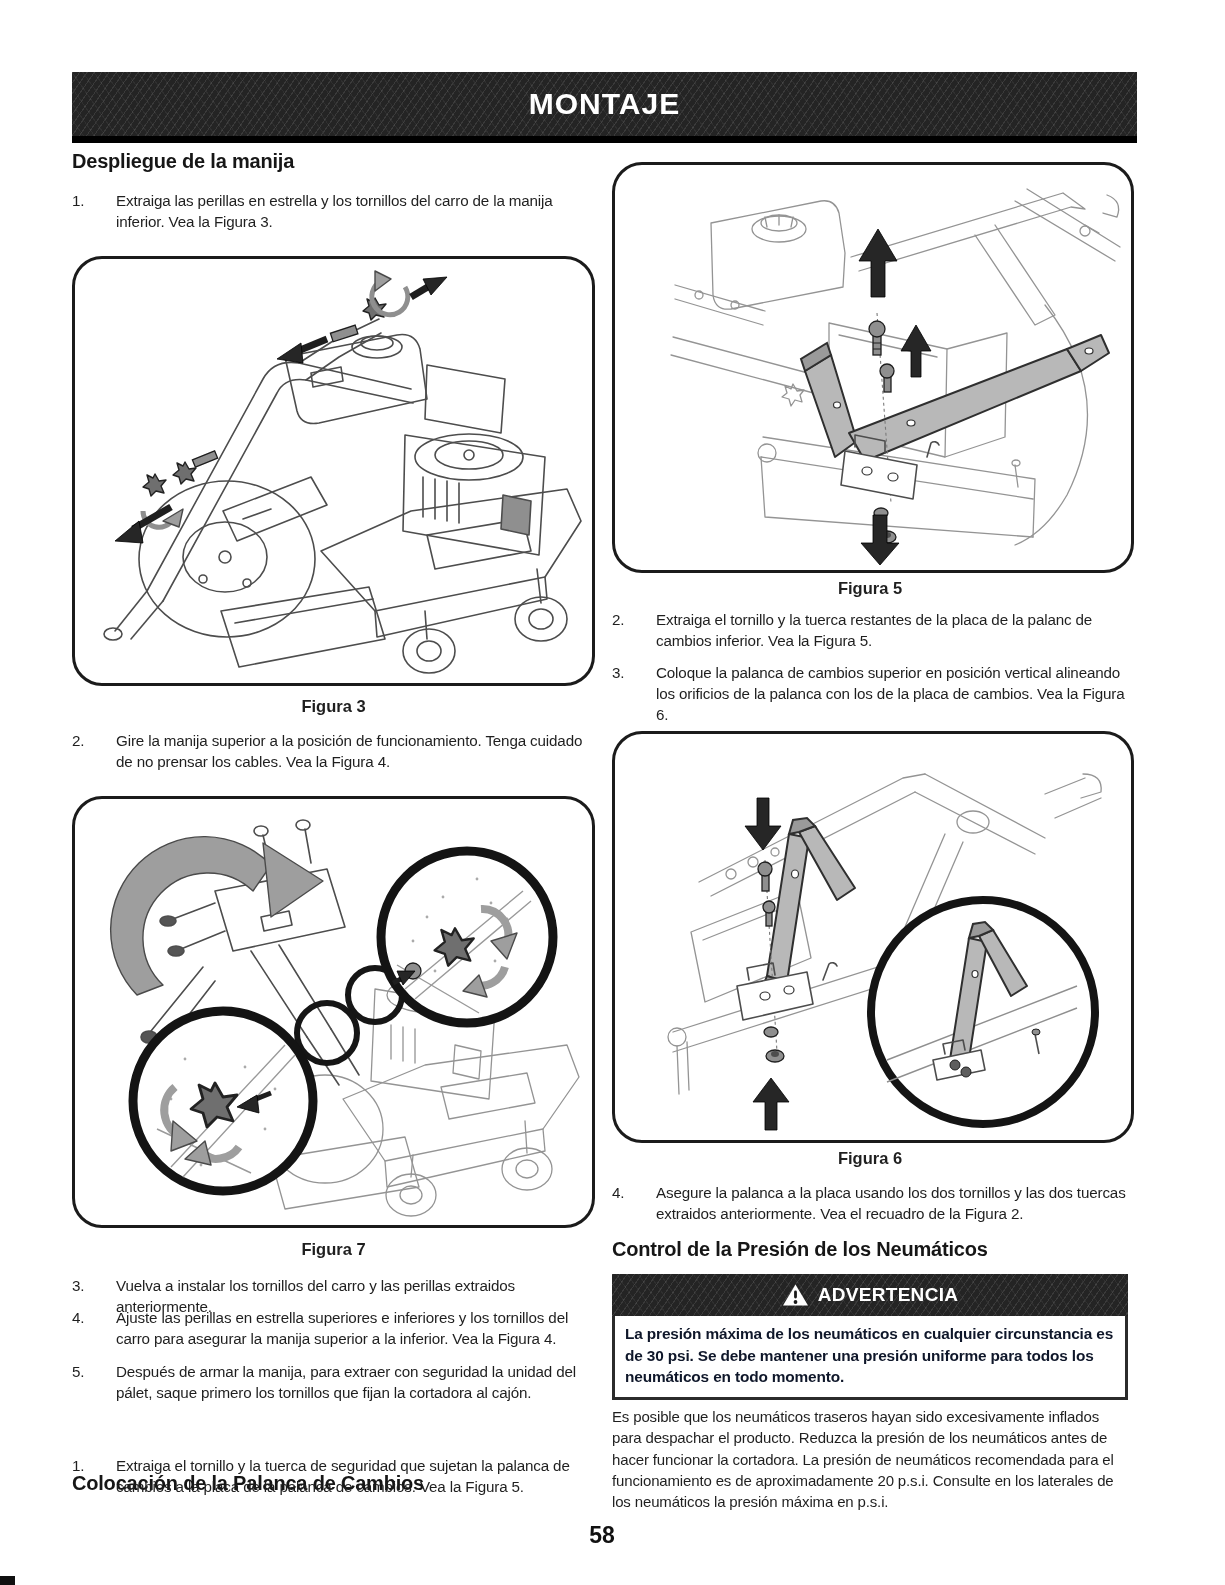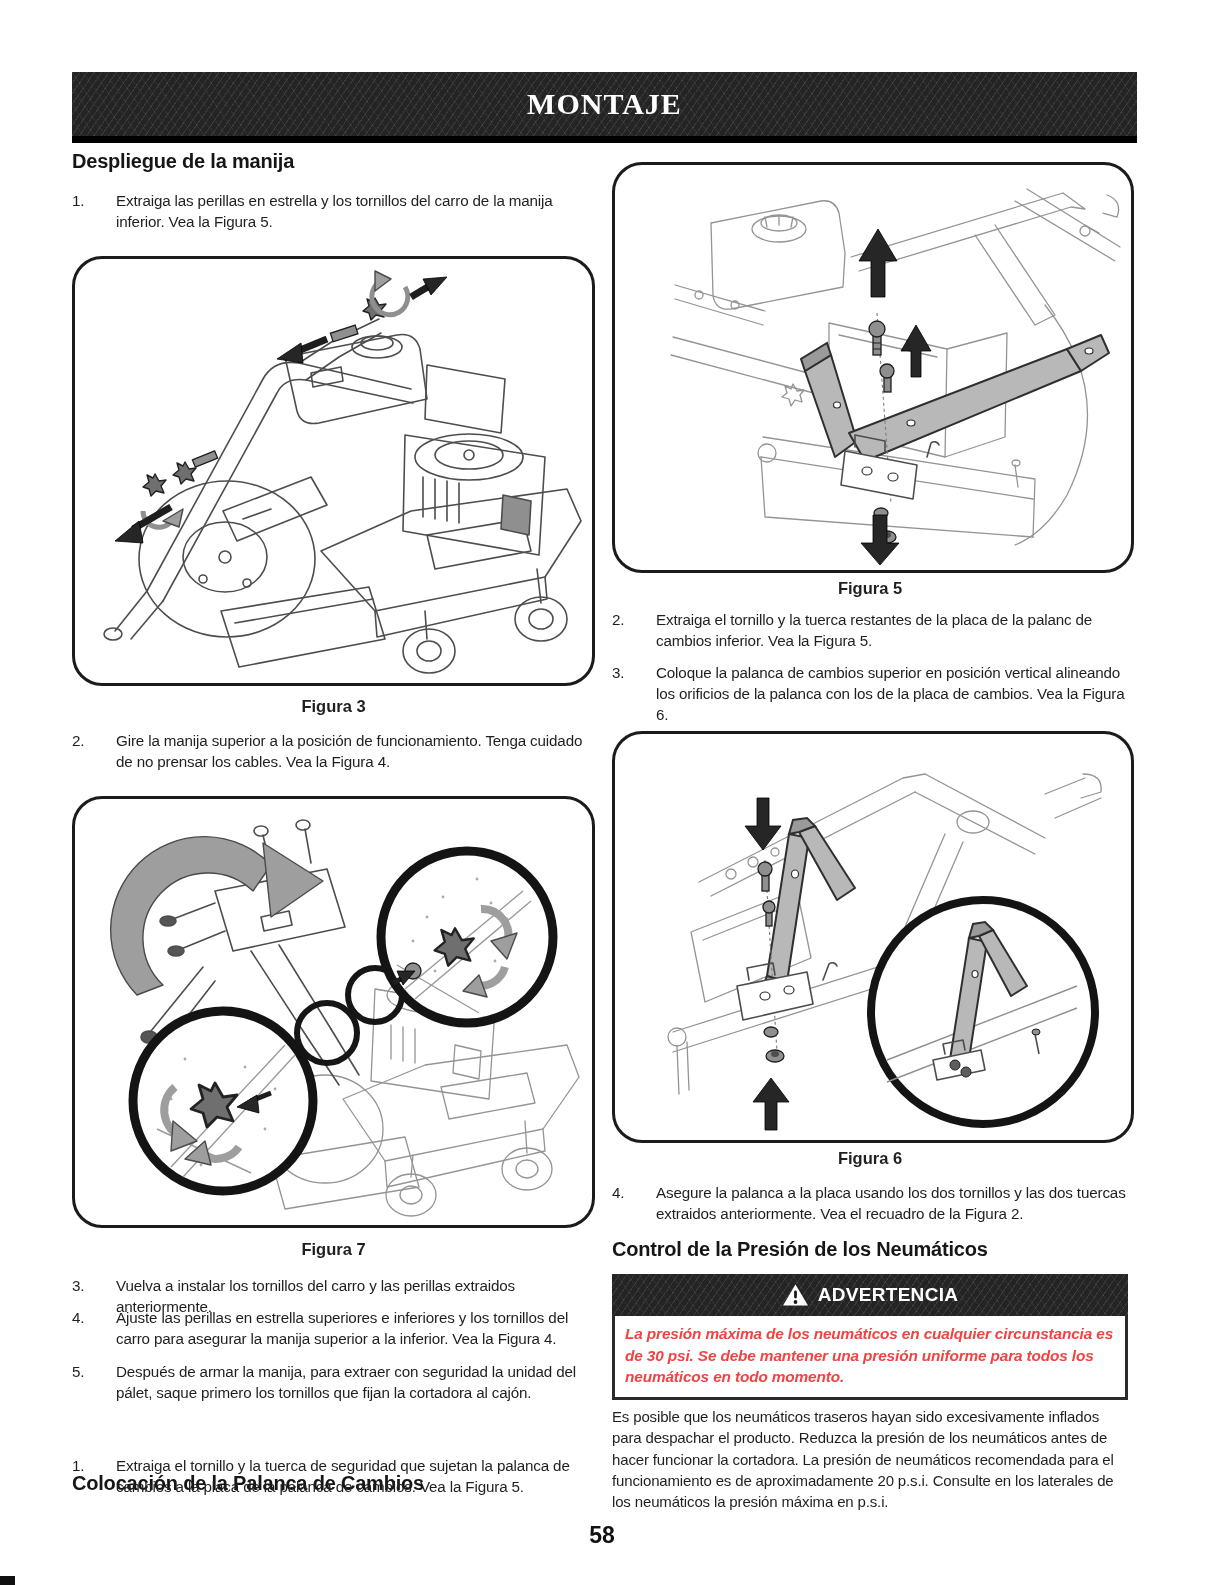--- a/index.html
+++ b/index.html
@@ -9,21 +9,21 @@
   }
   .hatch{
     background-color:#242424;
     background-image:
       repeating-linear-gradient(125deg, rgba(255,255,255,0.10) 0px, rgba(255,255,255,0.10) 1px, transparent 1px, transparent 6px),
       repeating-linear-gradient(55deg, rgba(255,255,255,0.05) 0px, rgba(255,255,255,0.05) 1px, transparent 1px, transparent 9px);
   }
   .header-bar{
     position:absolute;left:72px;top:72px;width:1065px;height:64px;
     border-bottom:7px solid #000;
-    display:flex;align-items:center;justify-content:center;font-family:Liberation Serif, serif;
+    display:flex;align-items:center;justify-content:center;
   }
   .header-bar .title{
     color:#ffffff;font-weight:bold;font-size:30px;letter-spacing:1px;
   }
   .col{position:absolute;top:0;}
   .col-left{left:72px;width:523px;}
   .col-right{left:612px;width:516px;}
   .h2{
     position:absolute;left:0;width:100%;
     font-weight:bold;font-size:20px;letter-spacing:-0.2px;color:#161616;
@@ -48,21 +48,21 @@
     font-size:15px;line-height:1.42;letter-spacing:-0.15px;
   }
   .warnbox{position:absolute;left:0;width:516px;}
   .warnhead{
     height:42px;display:flex;align-items:center;justify-content:center;gap:9px;
   }
   .warnhead .wlabel{color:#fff;font-weight:bold;font-size:19px;letter-spacing:0.3px;}
   .warnbody{
     border:3px solid #2b2b2b;border-top:none;
     padding:7px 10px 9px 10px;
-    font-weight:bold;font-size:15.4px;line-height:1.4;letter-spacing:-0.15px;color:#ef4444;font-style:italic;
+    font-weight:bold;font-size:15.4px;line-height:1.4;letter-spacing:-0.15px;color:#0f172a;
   }
   .pageno{
     position:absolute;left:552px;top:1522px;width:100px;text-align:center;
     font-weight:bold;font-size:23px;color:#111;
   }
   .artifact-bl{position:absolute;left:0;top:1576px;width:15px;height:9px;background:#101010;}
   
   .ln{fill:none;stroke:#4d4d4d;stroke-width:1.6;stroke-linejoin:round;stroke-linecap:round;}
   .lt{fill:none;stroke:#949494;stroke-width:1.3;stroke-linejoin:round;stroke-linecap:round;}
   .gry{fill:#b8b8b8;stroke:#2f2f2f;stroke-width:2;stroke-linejoin:round;}
@@ -82,21 +82,21 @@
   <div class="header-bar hatch">
     <span class="title">MONTAJE</span>
   </div>
 
   <div class="col col-left">
 
     <div class="h2" style="top:150px">Despliegue de la manija</div>
 
     <div class="item" style="top:191px">
       <span class="num">1.</span>
-      <span class="txt">Extraiga las perillas en estrella y los tornillos del carro de la manija inferior. Vea la Figura 5.</span>
+      <span class="txt">Extraiga las perillas en estrella y los tornillos del carro de la manija inferior. Vea la Figura 3.</span>
     </div>
 
     <div class="figbox" style="top:256px;width:517px;height:424px">
       <svg viewBox="0 0 517 424">
 
         <g class="ln">
           <ellipse cx="152" cy="300" rx="88" ry="78"></ellipse>
           <ellipse cx="150" cy="298" rx="42" ry="35"></ellipse>
           <circle cx="150" cy="298" r="6"></circle>
           <circle cx="128" cy="320" r="4"></circle>

